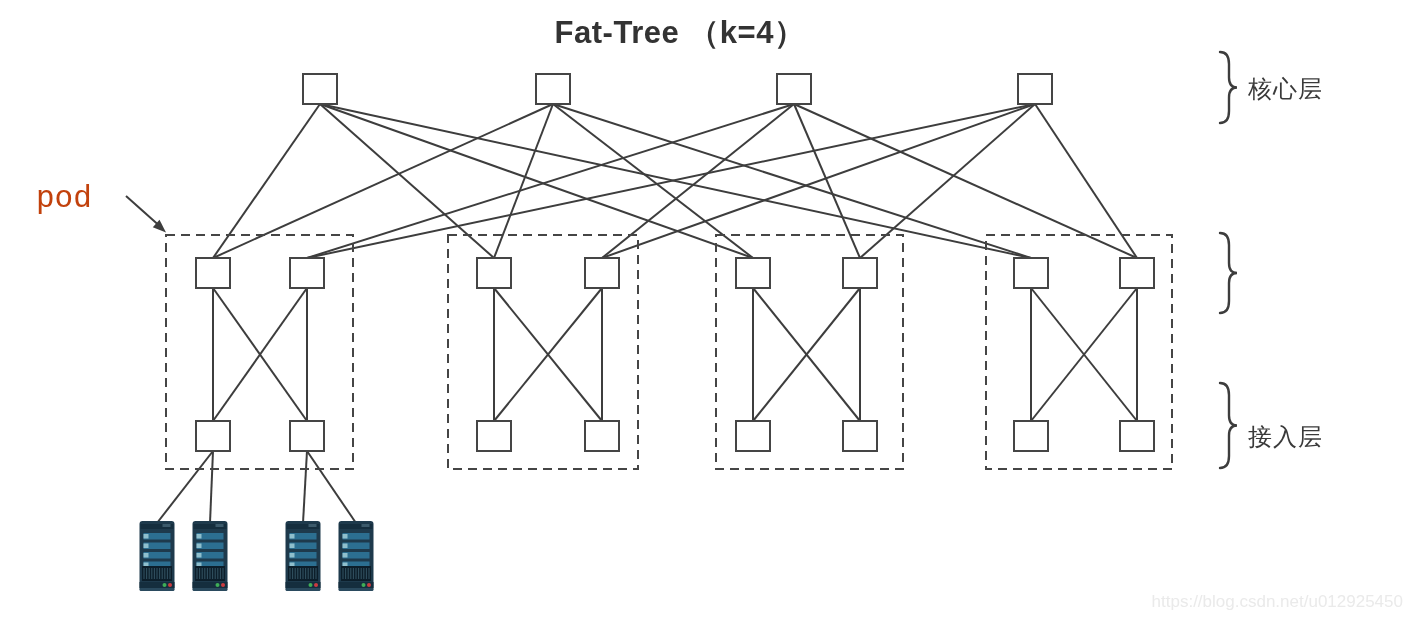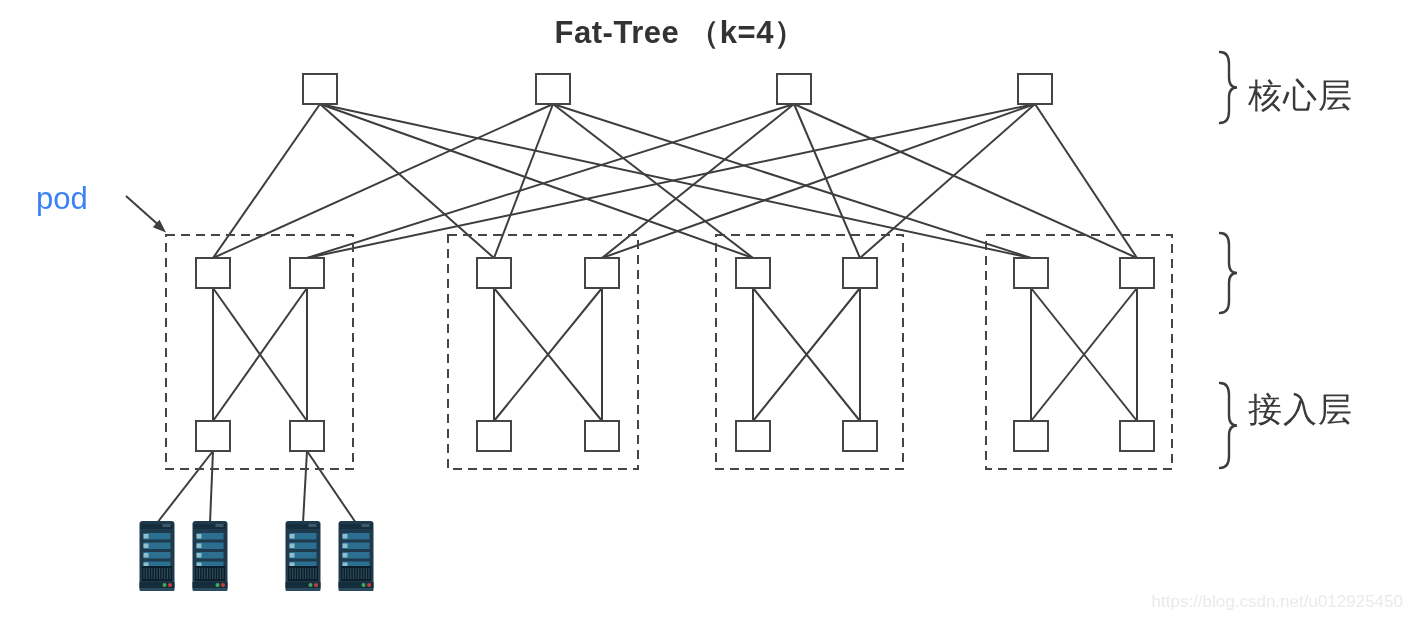--- a/index.html
+++ b/index.html
@@ -14,30 +14,30 @@
   #diagram { position: absolute; left: 0; top: 0; }
   .txt { position: absolute; white-space: nowrap; user-select: none; }
   .title {
     left: 680px; top: 12px;
     transform: translateX(-50%);
     font-size: 31px; font-weight: bold; color: #333333;
     letter-spacing: 0.5px;
   }
   .pod-label {
     left: 36px; top: 181px;
-    font-size: 31px; color: #3b82f6;
+    font-size: 31px; color: #c2410c; font-family: Liberation Mono, monospace;
   }
   .layer-label {
     left: 1248px;
-    font-size: 34px; color: #3a3a3a;
+    font-size: 24px; color: #3a3a3a;
     letter-spacing: 1px;
   }
   .layer-label.core   { top: 73px; }
   .layer-label.agg    { top: 259px; }
-  .layer-label.access { top: 387px; }
+  .layer-label.access { top: 421px; }
   .watermark {
     right: 6px; top: 592px;
     font-size: 17px; color: #eaeaea;
   }
 </style>
 </head>
 <body>
 
 <div class="stage">
   <svg id="diagram" width="1409" height="619" viewBox="0 0 1409 619" xmlns="http://www.w3.org/2000/svg">

